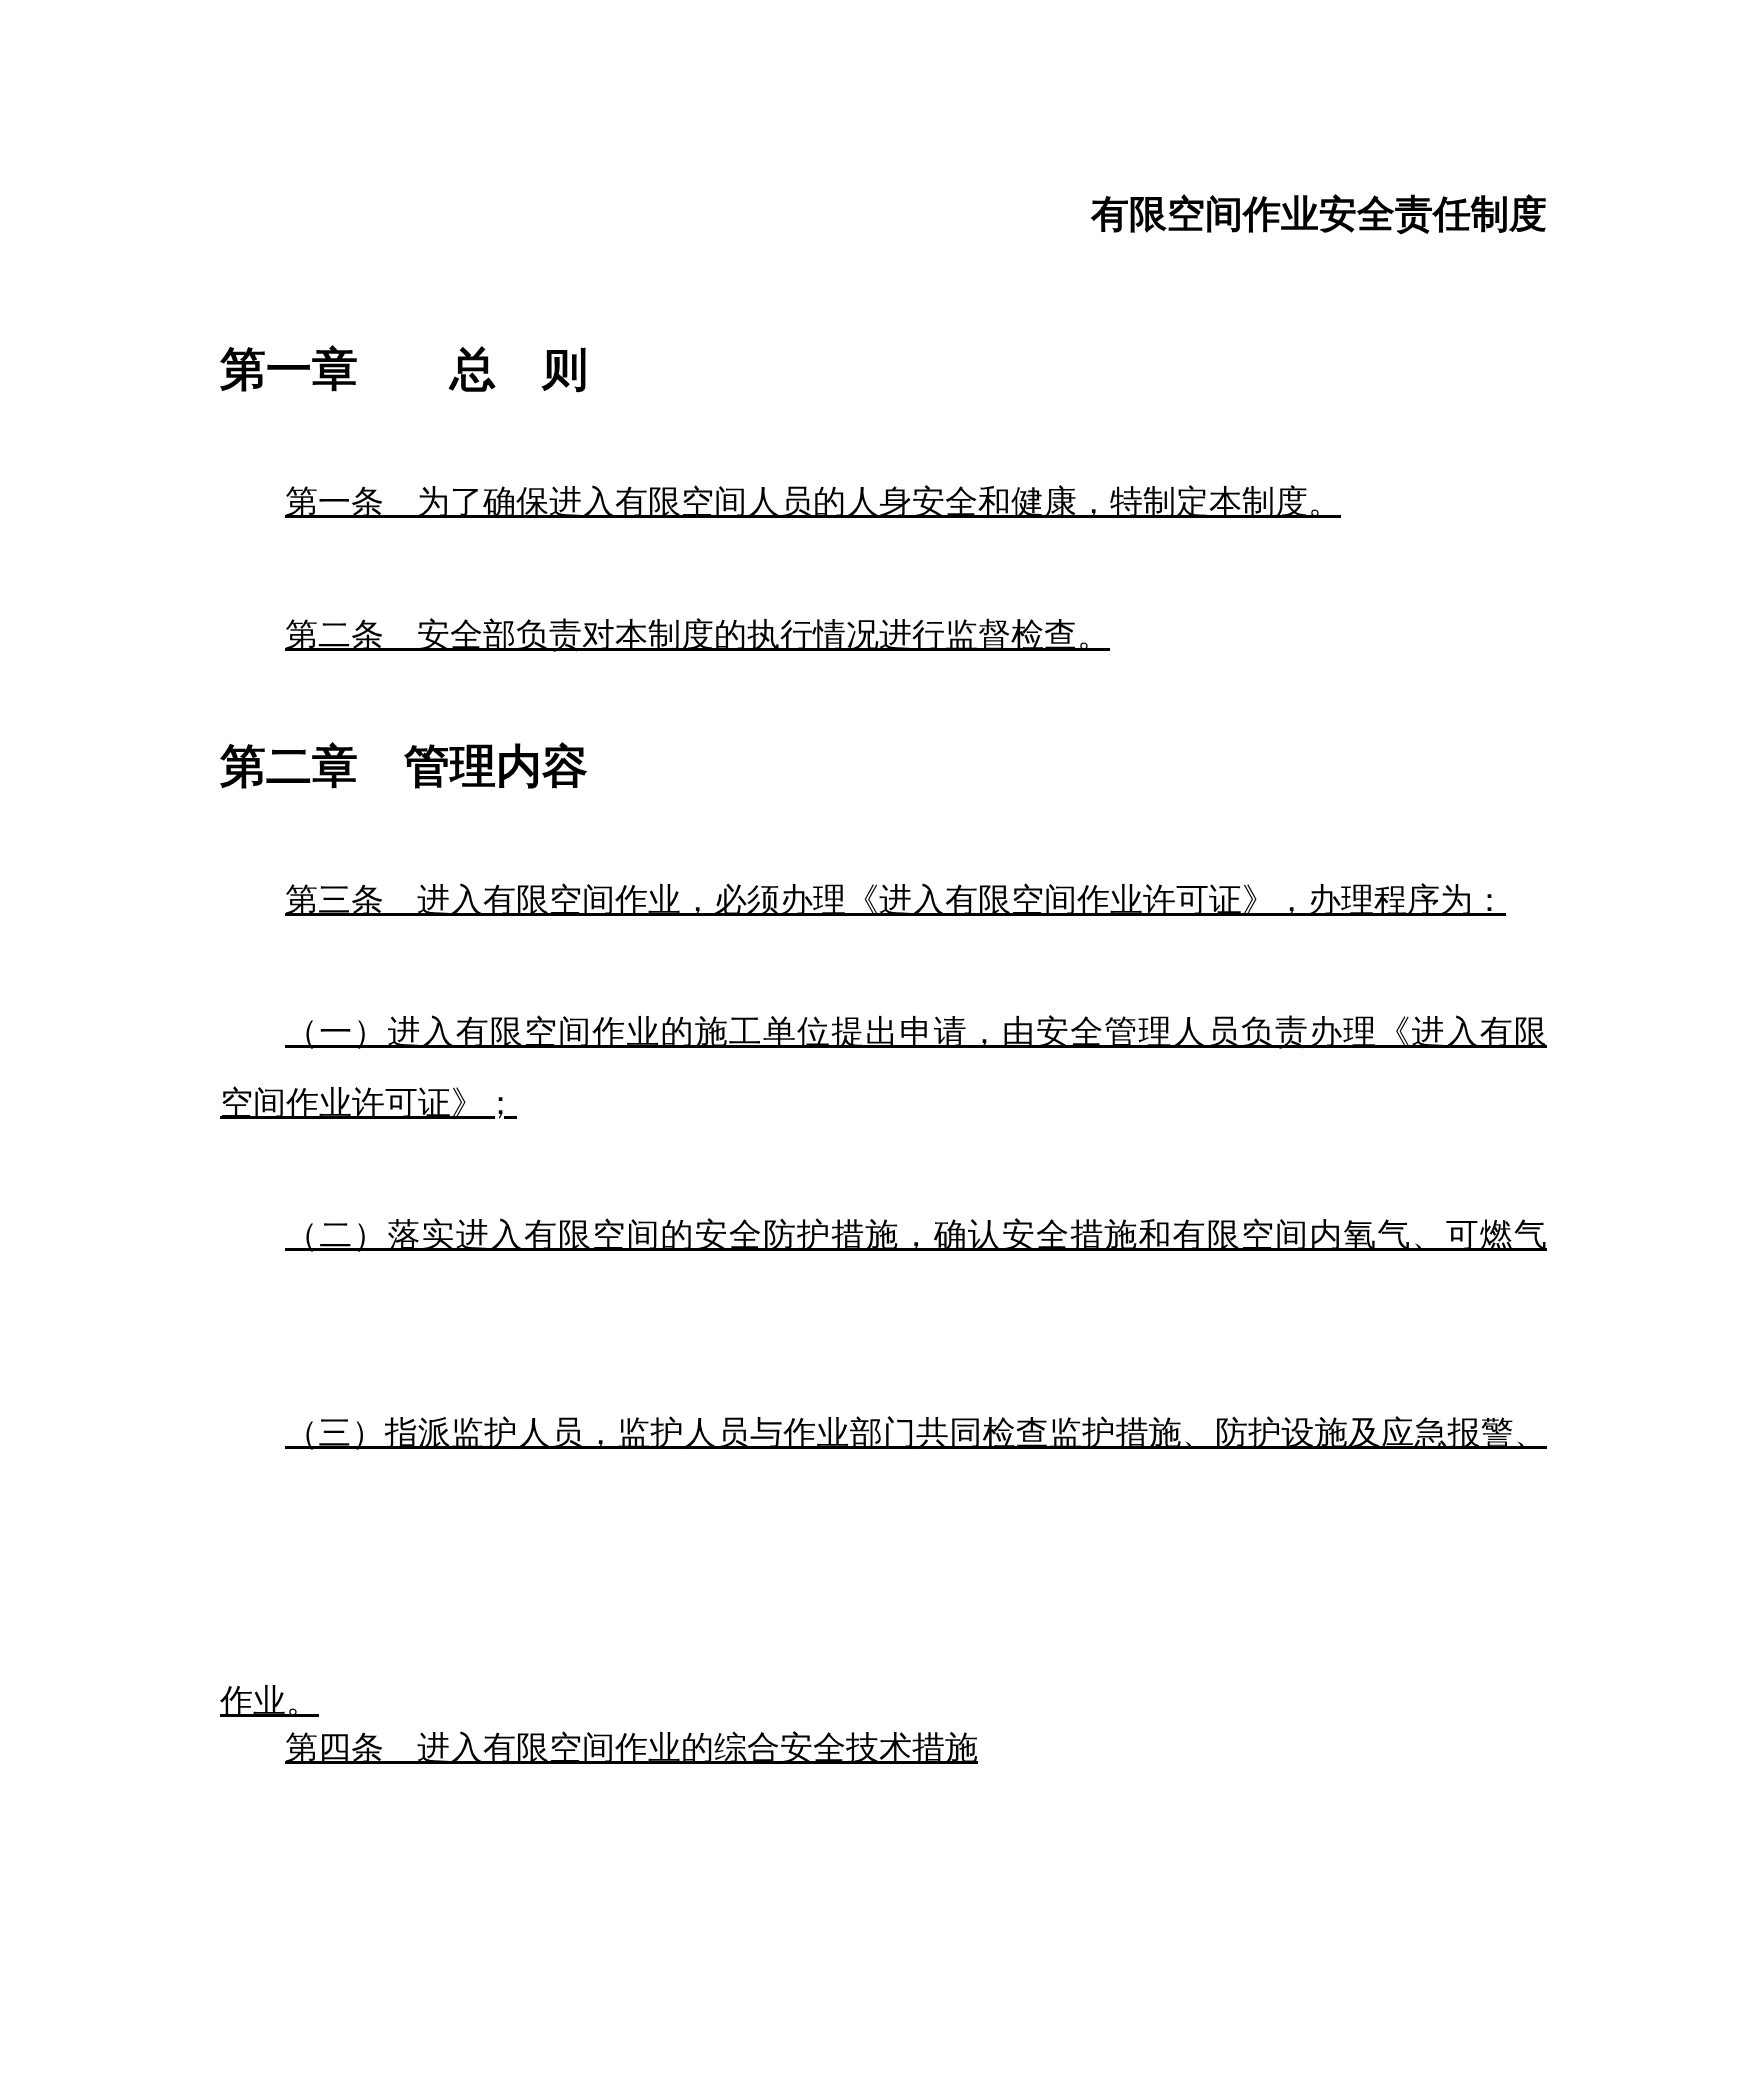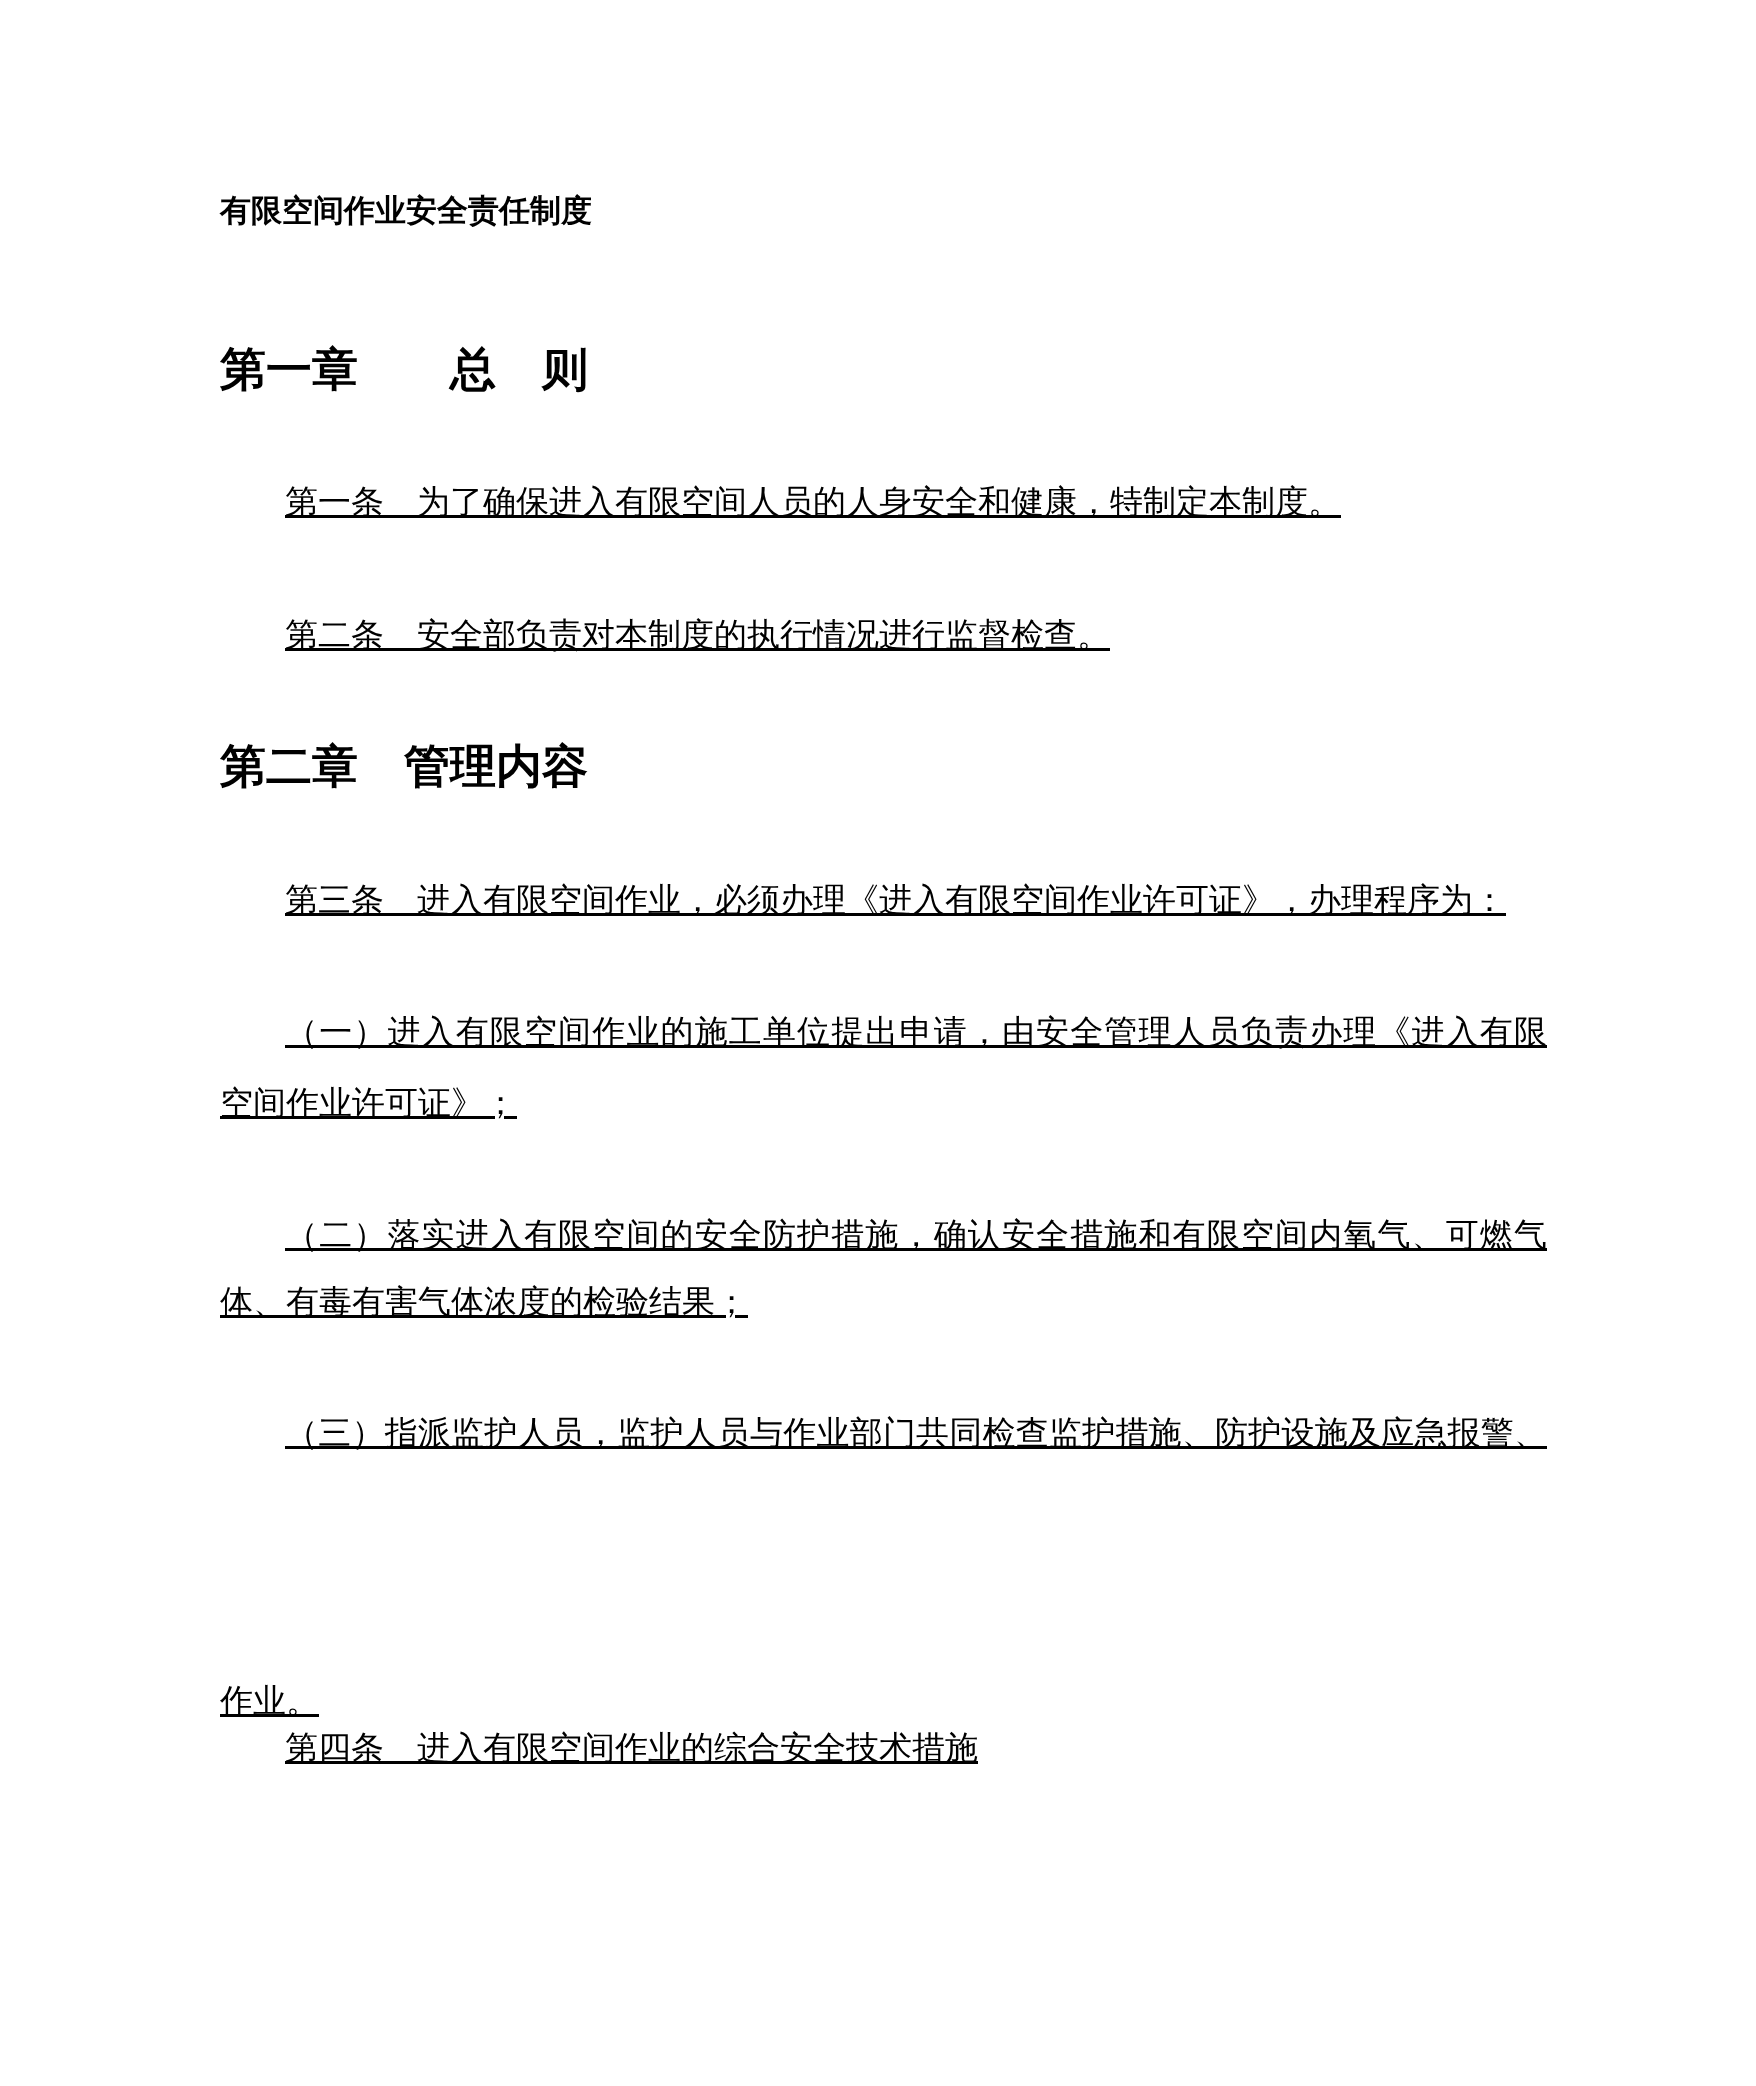--- a/index.html
+++ b/index.html
@@ -38,24 +38,24 @@
     white-space: normal;
     text-align: justify;
     text-align-last: justify;
     text-justify: inter-character;
   }
   .doc-title {
     position: absolute;
     left: 220px;
     width: 1327px;
     top: 195px;
-    font-size: 31px;
+    font-size: 38px;
     font-weight: 700;
     line-height: 1.05;
-    text-align: left;
+    text-align: right;
     margin: 0;
     white-space: nowrap;
   }
   .chapter {
     position: absolute;
     left: 220px;
     width: 1327px;
     font-size: 46px;
     font-weight: 700;
     line-height: 1.05;
@@ -77,21 +77,20 @@
   <div class="line indent" style="top:617px">第二条　安全部负责对本制度的执行情况进行监督检查。</div>
 
   <h2 class="chapter" style="top:742px">第二章　管理内容</h2>
 
   <div class="line indent" style="top:882px">第三条　进入有限空间作业，必须办理《进入有限空间作业许可证》，办理程序为：</div>
 
   <div class="line indent fill" style="top:1014px">（一）进入有限空间作业的施工单位提出申请，由安全管理人员负责办理《进入有限</div>
   <div class="line" style="top:1085px">空间作业许可证》；</div>
 
   <div class="line indent fill" style="top:1217px">（二）落实进入有限空间的安全防护措施，确认安全措施和有限空间内氧气、可燃气</div>
-  <div class="line" style="top:1284px">体、有毒有害气体浓度的检验结果；</div>
 
   <div class="line indent fill" style="top:1415px">（三）指派监护人员，监护人员与作业部门共同检查监护措施、防护设施及应急报警、</div>
 
   <div class="line" style="top:1683px">作业。</div>
 
   <div class="line indent" style="top:1730px">第四条　进入有限空间作业的综合安全技术措施</div>
 
 </div>
 
 

